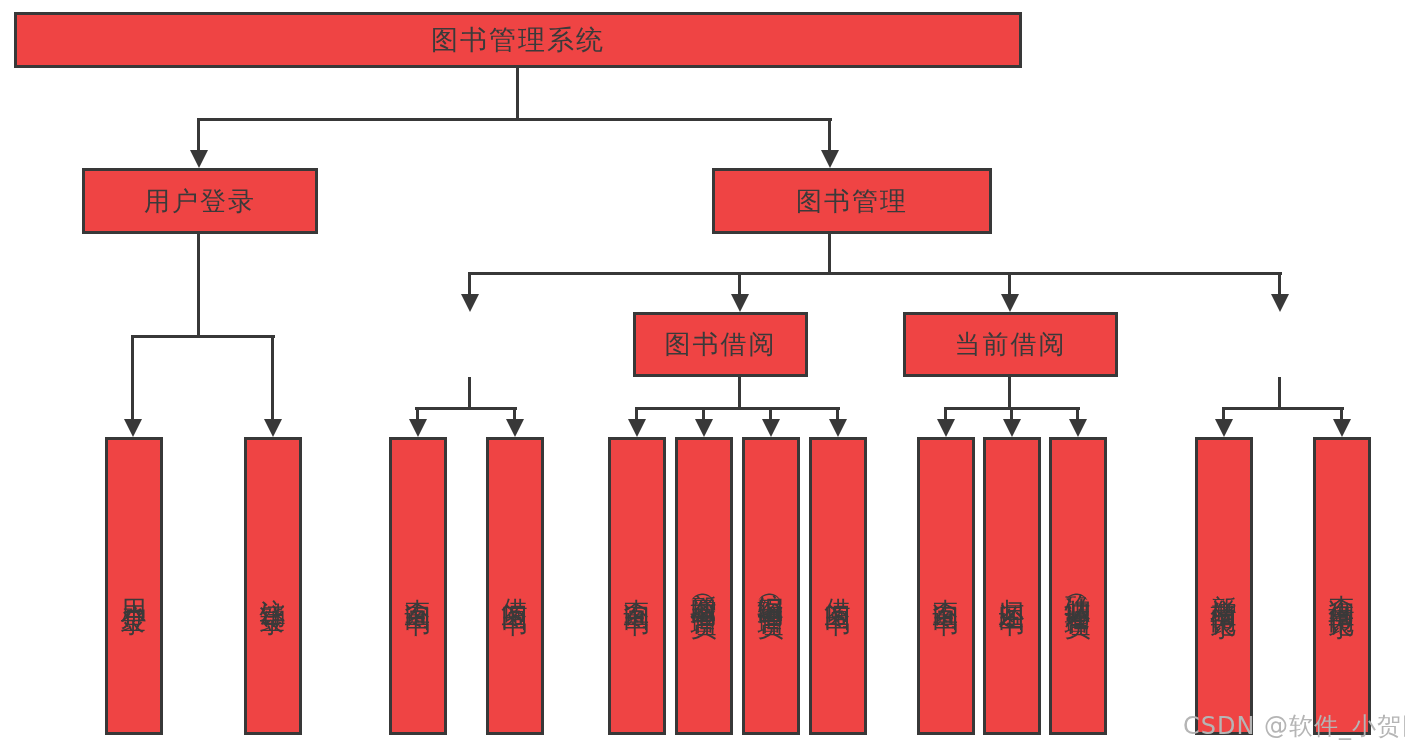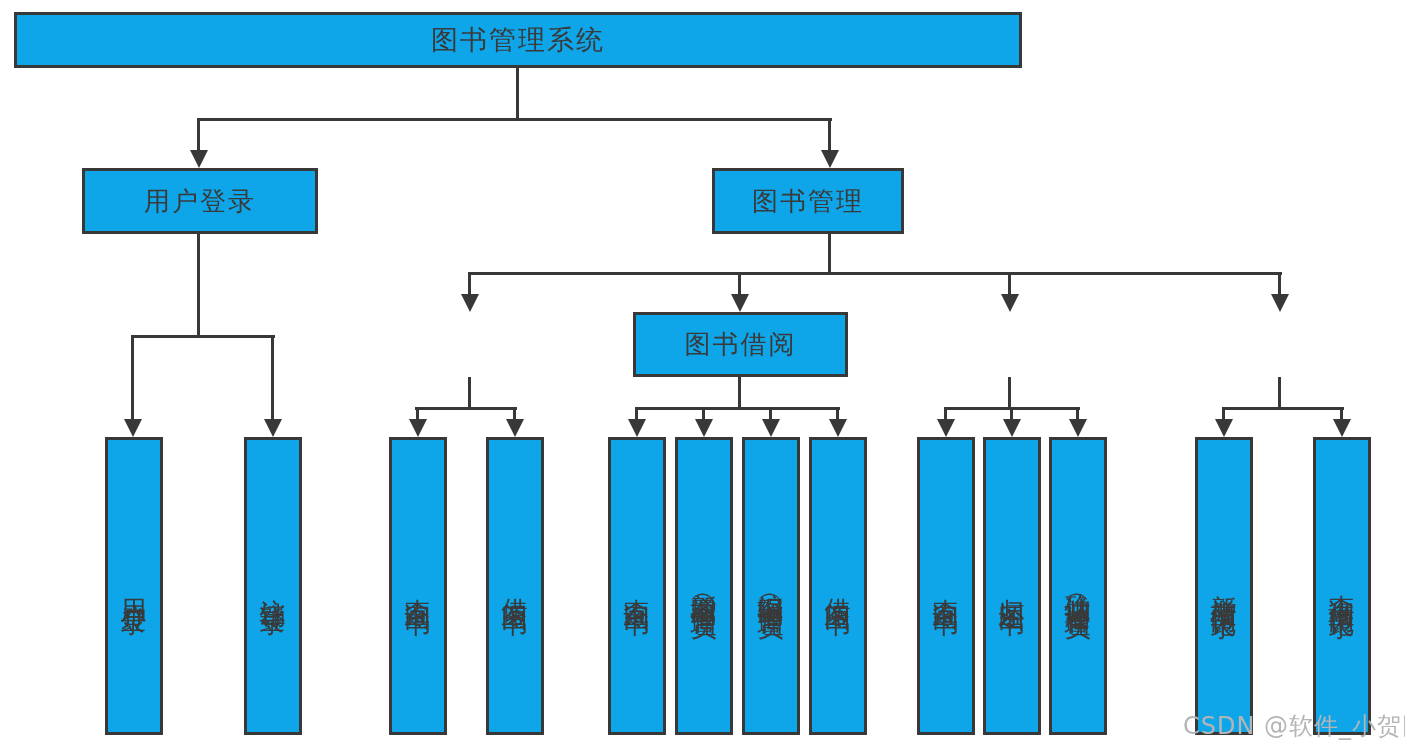--- a/index.html
+++ b/index.html
@@ -13,21 +13,21 @@
   #stage{
     position:relative;
     width:1405px;
     height:747px;
     background:var(--background);
     overflow:hidden;
   }
   .node{
     position:absolute;
     box-sizing:border-box;
-    background:#0ea5e9;
+    background:#ef4444;
     border:3px solid var(--line);
     color:var(--text);
     display:flex;
     align-items:center;
     justify-content:center;
     z-index:2;
   }
   .node.h{
     font-size:26px;
     letter-spacing:2px;
@@ -129,23 +129,24 @@
   <div class="vline" style="left:1278px;top:377px;height:33px"></div>
   <div class="hline" style="left:1222px;top:407px;width:122px"></div>
   <div class="vline" style="left:1222px;top:407px;height:14px"></div>
   <div class="arrow" style="left:1215px;top:419px"></div>
   <div class="vline" style="left:1340px;top:407px;height:14px"></div>
   <div class="arrow" style="left:1333px;top:419px"></div>
 
   <div class="node h" style="left:14px;top:12px;width:1008px;height:56px;font-size:27px">图书管理系统</div>
 
   <div class="node h" style="left:82px;top:168px;width:236px;height:66px">用户登录</div>
-  <div class="node h" style="left:712px;top:168px;width:192px;height:66px">图书管理</div>
+  <div class="node h" style="left:712px;top:168px;width:280px;height:66px">图书管理</div>
 
-  <div class="node h" style="left:633px;top:312px;width:215px;height:65px">图书借阅</div>
+  <div class="node h" style="left:633px;top:312px;width:175px;height:65px">图书借阅</div>
+  <div class="node h" style="left:903px;top:312px;width:215px;height:65px">当前借阅</div>
 
   <div class="node v" style="left:105px">用户登录</div>
   <div class="node v" style="left:244px">注销登录</div>
 
   <div class="node v" style="left:389px">查询图书</div>
   <div class="node v" style="left:486px">借阅图书</div>
 
   <div class="node v" style="left:608px">查询图书</div>
   <div class="node v" style="left:675px;letter-spacing:3px">新增图书（管理员）</div>
   <div class="node v" style="left:742px;letter-spacing:3px">编辑图书（管理员）</div>

